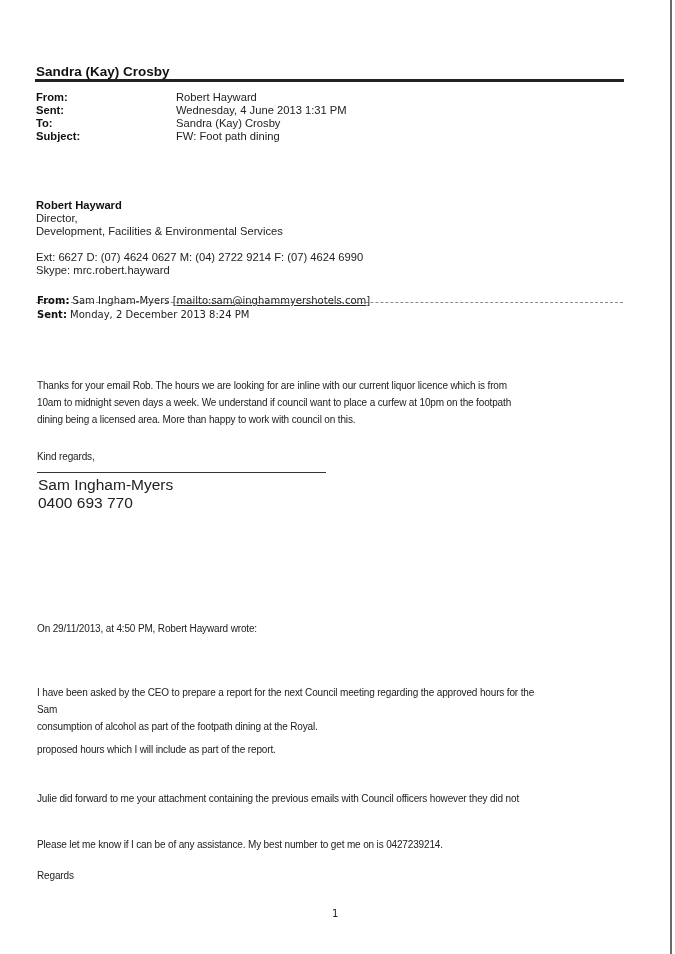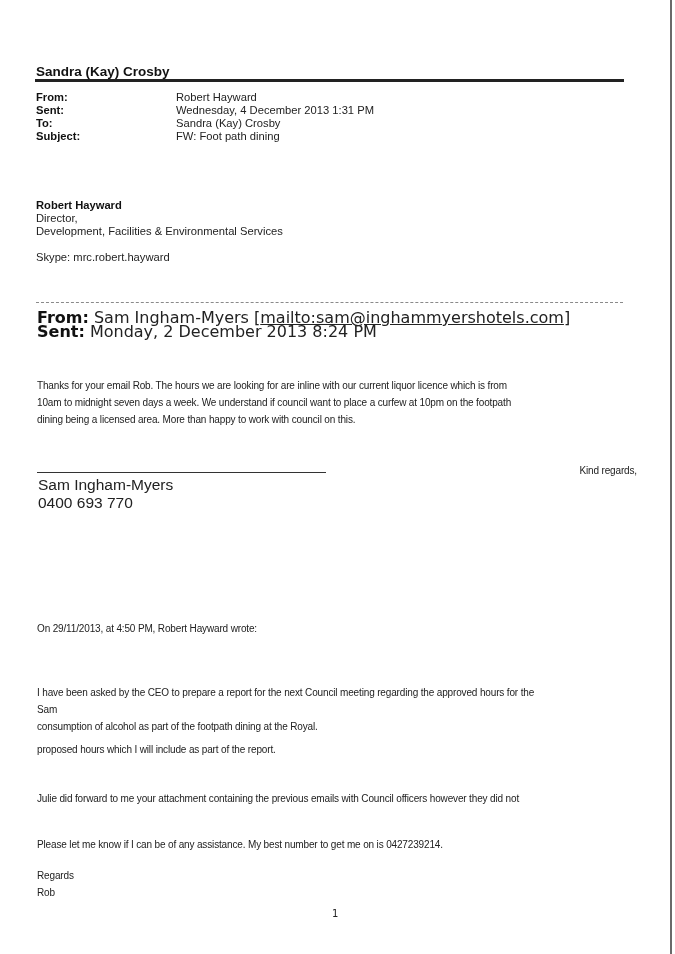--- a/index.html
+++ b/index.html
@@ -14,21 +14,21 @@
     .hdr-row { display: flex; }
     .hdr-label { width: 140px; font-weight: bold; color: #111; }
     .hdr-value { color: #222; }
 
     .sig { position: absolute; left: 36px; top: 199px; font-family: "Liberation Sans", sans-serif; font-size: 11.2px; line-height: 13px; color: #222; }
     .sig .name { font-weight: bold; color: #111; }
     .sig .gap { height: 13px; }
 
     .dotted-rule { position: absolute; left: 36px; top: 302px; width: 587px; height: 0; border-top: 1px dashed #8a8a8a; }
 
-    .fwd-hdr { position: absolute; left: 37px; top: 311px; font-family: "DejaVu Sans", sans-serif; font-size: 16px; line-height: 13.5px; color: #222; }
+    .fwd-hdr { position: absolute; left: 37px; top: 294px; font-family: "DejaVu Sans", sans-serif; font-size: 10px; line-height: 13.5px; color: #222; }
     .fwd-hdr b { color: #111; }
     .fwd-hdr .link { text-decoration: underline; }
 
     .body { position: absolute; left: 37px; font-family: Liberation Sans, sans-serif; font-size: 10px; line-height: 17px; color: #222; width: 600px; letter-spacing: -0.15px; }
 
     .sam-rule { position: absolute; left: 37px; top: 472px; width: 289px; height: 1px; background: #333; }
     .sam-sig { position: absolute; left: 38px; top: 476px; font-family: "Liberation Sans", sans-serif; font-size: 15.5px; line-height: 18px; color: #222; }
 
     .pagenum { position: absolute; left: 332px; top: 908px; font-family: "DejaVu Sans", sans-serif; font-size: 10px; color: #222; }
   </style>
@@ -41,37 +41,38 @@
   <div class="owner-name">Sandra (Kay) Crosby</div>
   <div class="owner-rule"></div>
 
   <div class="hdr">
     <div class="hdr-row">
       <span class="hdr-label">From:</span>
       <span class="hdr-value">Robert Hayward</span>
     </div>
     <div class="hdr-row">
       <span class="hdr-label">Sent:</span>
-      <span class="hdr-value">Wednesday, 4 December 2013 1:31 PM</span>
+      <span class="hdr-value">Wednesday, 4 June 2013 1:31 PM</span>
     </div>
     <div class="hdr-row">
       <span class="hdr-label">To:</span>
       <span class="hdr-value">Sandra (Kay) Crosby</span>
     </div>
     <div class="hdr-row">
       <span class="hdr-label">Subject:</span>
       <span class="hdr-value">FW: Foot path dining</span>
     </div>
   </div>
 
   <div class="sig">
     <div class="name">Robert Hayward</div>
     <div>Director,</div>
     <div>Development, Facilities &amp; Environmental Services</div>
     <div class="gap"></div>
+    <div>Ext: 6627 D: (07) 4624 0627 M: (04) 2722 9214  F: (07) 4624 6990</div>
     <div>Skype: mrc.robert.hayward</div>
   </div>
 
   <div class="dotted-rule"></div>
 
   <div class="fwd-hdr">
     <div>
       <b>From:</b>
       <span>Sam Ingham-Myers [</span><span class="link">mailto:sam@inghammyershotels.com</span><span>]</span>
     </div>
@@ -79,21 +80,21 @@
       <b>Sent:</b>
       <span>Monday, 2 December 2013 8:24 PM</span>
     </div>
   </div>
 
   <div class="body" style="top:377px;">
     <div>Thanks for your email Rob. The hours we are looking for are inline with our current liquor licence which is from</div>
     <div>10am to midnight seven days a week. We understand if council want to place a curfew at 10pm on the footpath</div>
     <div>dining being a licensed area. More than happy to work with council on this.</div>
   </div>
-  <div class="body" style="top:462px;text-align:right;">Kind regards,</div>
+  <div class="body" style="top:448px;">Kind regards,</div>
 
   <div class="sam-rule"></div>
   <div class="sam-sig">
     <div>Sam Ingham-Myers</div>
     <div>0400 693 770</div>
   </div>
 
   <div class="body" style="top:620px;">On 29/11/2013, at 4:50 PM, Robert Hayward wrote:</div>
 
   <div class="body" style="top:684px;">
@@ -107,17 +108,16 @@
   </div>
 
   <div class="body" style="top:790px;">
     <div>Julie did forward to me your attachment containing the previous emails with Council officers however they did not</div>
   </div>
 
   <div class="body" style="top:836px;">Please let me know if I can be of any assistance.  My best number to get me on is 0427239214.</div>
 
   <div class="body" style="top:867px;">
     <div>Regards</div>
-    <div>Rob</div>
   </div>
 
   <div class="pagenum">1</div>
 </div>
 
 </body></html>

